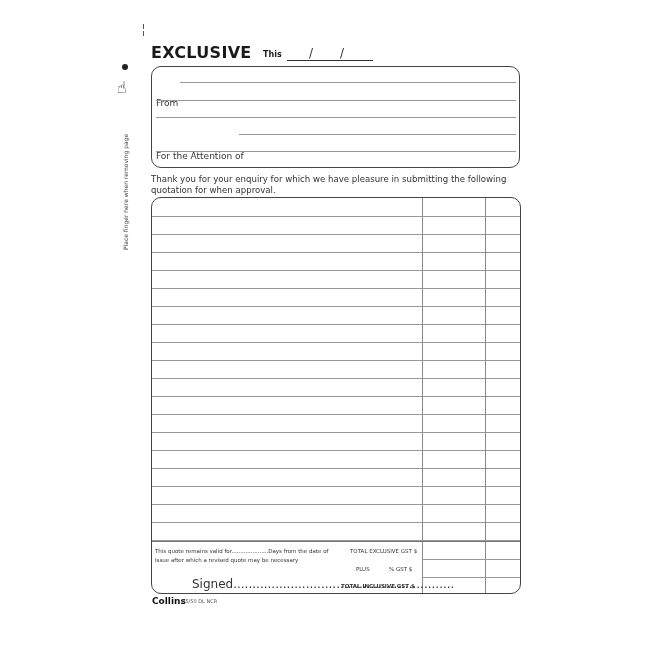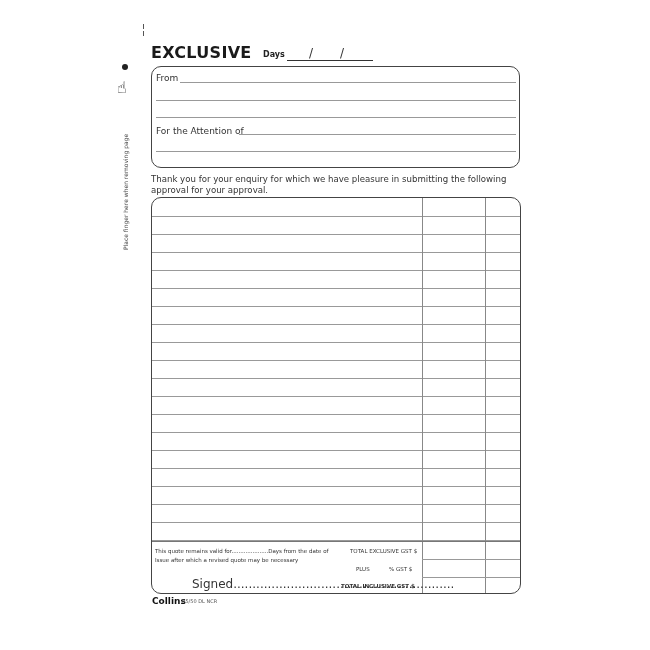--- a/index.html
+++ b/index.html
@@ -8,54 +8,54 @@
   .tick{left:143px;width:1px;background:#555;}
   .dot{left:122px;top:64px;width:6px;height:6px;border-radius:50%;background:#222;}
   .hand{left:117px;top:78px;font-size:16px;color:#222;}
   .vert{left:79px;top:140px;width:110px;height:10px;font-size:6px;color:#444;transform:rotate(-90deg);transform-origin:center;white-space:nowrap;top:190px;left:72px;}
   .title{left:151px;top:43px;font-family:"DejaVu Sans",sans-serif;font-weight:bold;font-size:16px;letter-spacing:0.3px;color:#1a1a1a;}
   .date-label{left:263px;top:50px;font-size:8px;font-weight:bold;color:#222;}
   .date-line{left:287px;top:60px;width:86px;height:1px;background:#333;}
   .slash{font-size:12px;color:#333;top:46px;}
   .box1{left:151px;top:66px;width:369px;height:102px;border:1.5px solid #444;border-radius:10px;box-sizing:border-box;}
   .line{height:1px;background:#999;}
-  .lbl{font-size:9px;color:#333;}
+  .lbl{font-size:9px;color:#333;margin-top:25px;}
   .intro{left:151px;top:174px;width:380px;font-size:8.6px;line-height:11px;color:#333;}
   .box2{left:151px;top:197px;width:370px;height:397px;border:1.5px solid #444;border-radius:10px;box-sizing:border-box;}
   .vline{width:1px;background:#888;}
   .small{font-size:5.5px;color:#333;white-space:nowrap;}
   .signed{font-size:12px;color:#333;}
   .brand{left:152px;top:596px;font-size:9px;font-weight:bold;color:#111;}
   .code{left:182px;top:598px;font-size:5px;color:#555;}
 </style>
 </head>
 <body>
 
 <div class="abs tick" style="top:24px;height:5px;"></div>
 <div class="abs tick" style="top:31px;height:5px;"></div>
 <div class="abs dot"></div>
 <div class="abs hand">☝</div>
 <div class="abs vert">Place finger here when removing page</div>
 
 <div class="abs title">EXCLUSIVE</div>
-<div class="abs date-label">Days</div>
+<div class="abs date-label">This</div>
 <div class="abs date-line"></div>
 <div class="abs slash" style="left:309px;">/</div>
 <div class="abs slash" style="left:340px;">/</div>
 
 <div class="abs box1"></div>
 <div class="abs lbl" style="left:156px;top:73px;">From</div>
 <div class="abs line" style="left:180px;top:82px;width:336px;"></div>
 <div class="abs line" style="left:156px;top:100px;width:360px;"></div>
 <div class="abs line" style="left:156px;top:117px;width:360px;"></div>
 <div class="abs lbl" style="left:156px;top:126px;">For the Attention of</div>
 <div class="abs line" style="left:239px;top:134px;width:277px;"></div>
 <div class="abs line" style="left:156px;top:151px;width:360px;"></div>
 
-<div class="abs intro">Thank you for your enquiry for which we have pleasure in submitting the following approval for your approval.</div>
+<div class="abs intro">Thank you for your enquiry for which we have pleasure in submitting the following quotation for when approval.</div>
 
 <div class="abs box2"></div>
 <div id="rows">
     <div class="abs line" style="left: 152px; width: 368px; top: 216px;"></div>
     <div class="abs line" style="left: 152px; width: 368px; top: 234px;"></div>
     <div class="abs line" style="left: 152px; width: 368px; top: 252px;"></div>
     <div class="abs line" style="left: 152px; width: 368px; top: 270px;"></div>
     <div class="abs line" style="left: 152px; width: 368px; top: 288px;"></div>
     <div class="abs line" style="left: 152px; width: 368px; top: 306px;"></div>
     <div class="abs line" style="left: 152px; width: 368px; top: 324px;"></div>

